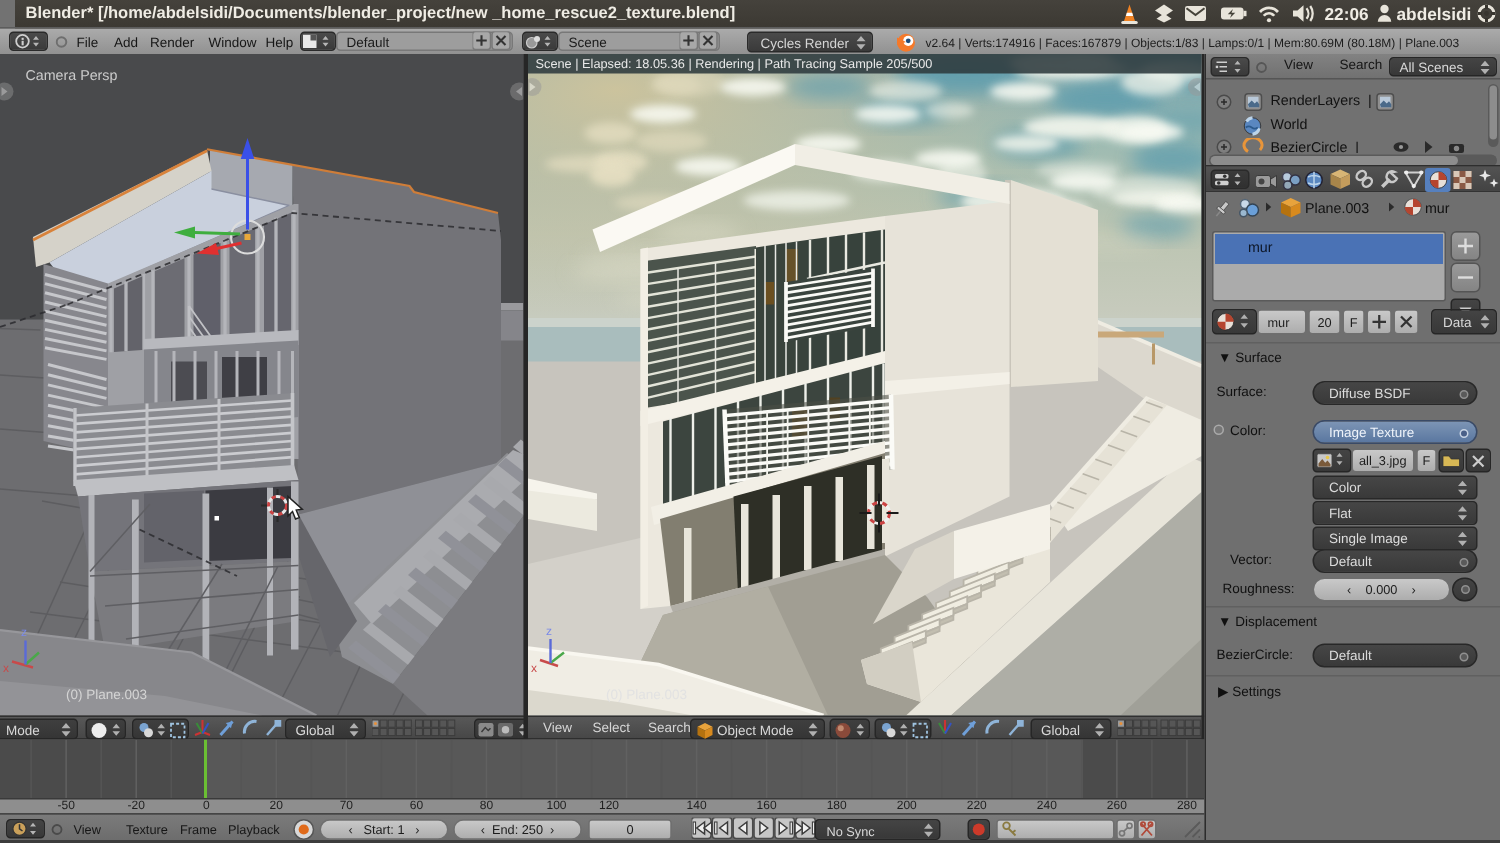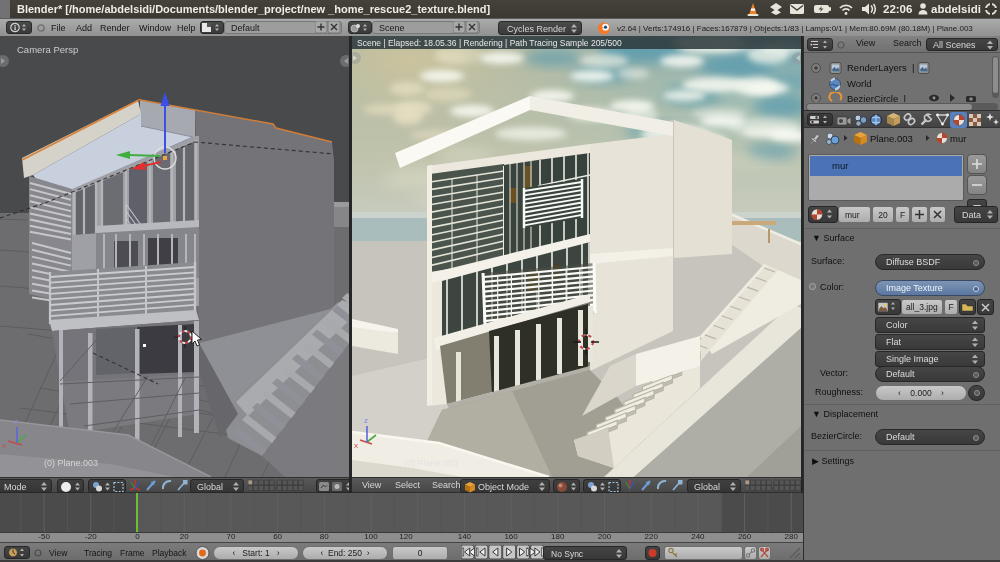--- a/index.html
+++ b/index.html
@@ -916,21 +916,21 @@
         <svg width="24" height="11" style="position:absolute;left:0;top:0">
           <circle cx="8" cy="5.5" r="4.4" fill="#caa05a" stroke="#333" stroke-width=".8"></circle>
           <path d="M8 2.5 v3 l2 1.5" stroke="#333" stroke-width="1" fill="none"></path>
           <path d="M15 4 l2 -2.5 l2 2.5 z M15 7 l2 2.5 l2 -2.5 z" fill="#b5b5b5"></path>
         </svg>
       </div>
       <svg width="10" height="10" style="position:absolute;left:34px;top:6px">
           <circle cx="4" cy="4" r="3" fill="none" stroke="#4a4a4a" stroke-width="1.2"></circle>
         </svg>
       <div class="menu-item" style="left:49px;top:5px;font-size:8.5px">View</div>
-      <div class="menu-item" style="left:84px;top:5px;font-size:8.5px">Tracing</div>
+      <div class="menu-item" style="left:84px;top:5px;font-size:8.5px">Texture</div>
       <div class="menu-item" style="left:120px;top:5px;font-size:8.5px">Frame</div>
       <div class="menu-item" style="left:152px;top:5px;font-size:8.5px">Playback</div>
       <svg width="16" height="16" style="position:absolute;left:195px;top:2px">
         <circle cx="7.5" cy="8" r="6.5" fill="#d8d8d8" stroke="#555"></circle>
         <circle cx="7.5" cy="8" r="3.4" fill="#e06a1a"></circle>
       </svg>
       <div class="pill" style="left:213px;top:2.5px;width:86px;height:14px;line-height:13px;">‹&nbsp;&nbsp;&nbsp;Start: 1&nbsp;&nbsp;&nbsp;›</div>
       <div class="pill" style="left:302px;top:2.5px;width:86px;height:14px;line-height:13px;">‹&nbsp;&nbsp;End: 250&nbsp;&nbsp;›</div>
       <div class="pill" style="left:392px;top:2.5px;width:56px;height:14px;line-height:13px;border-radius:3px;">0</div>
       <svg width="84" height="16" style="position:absolute;left:461px;top:2px" id="playbtns">

